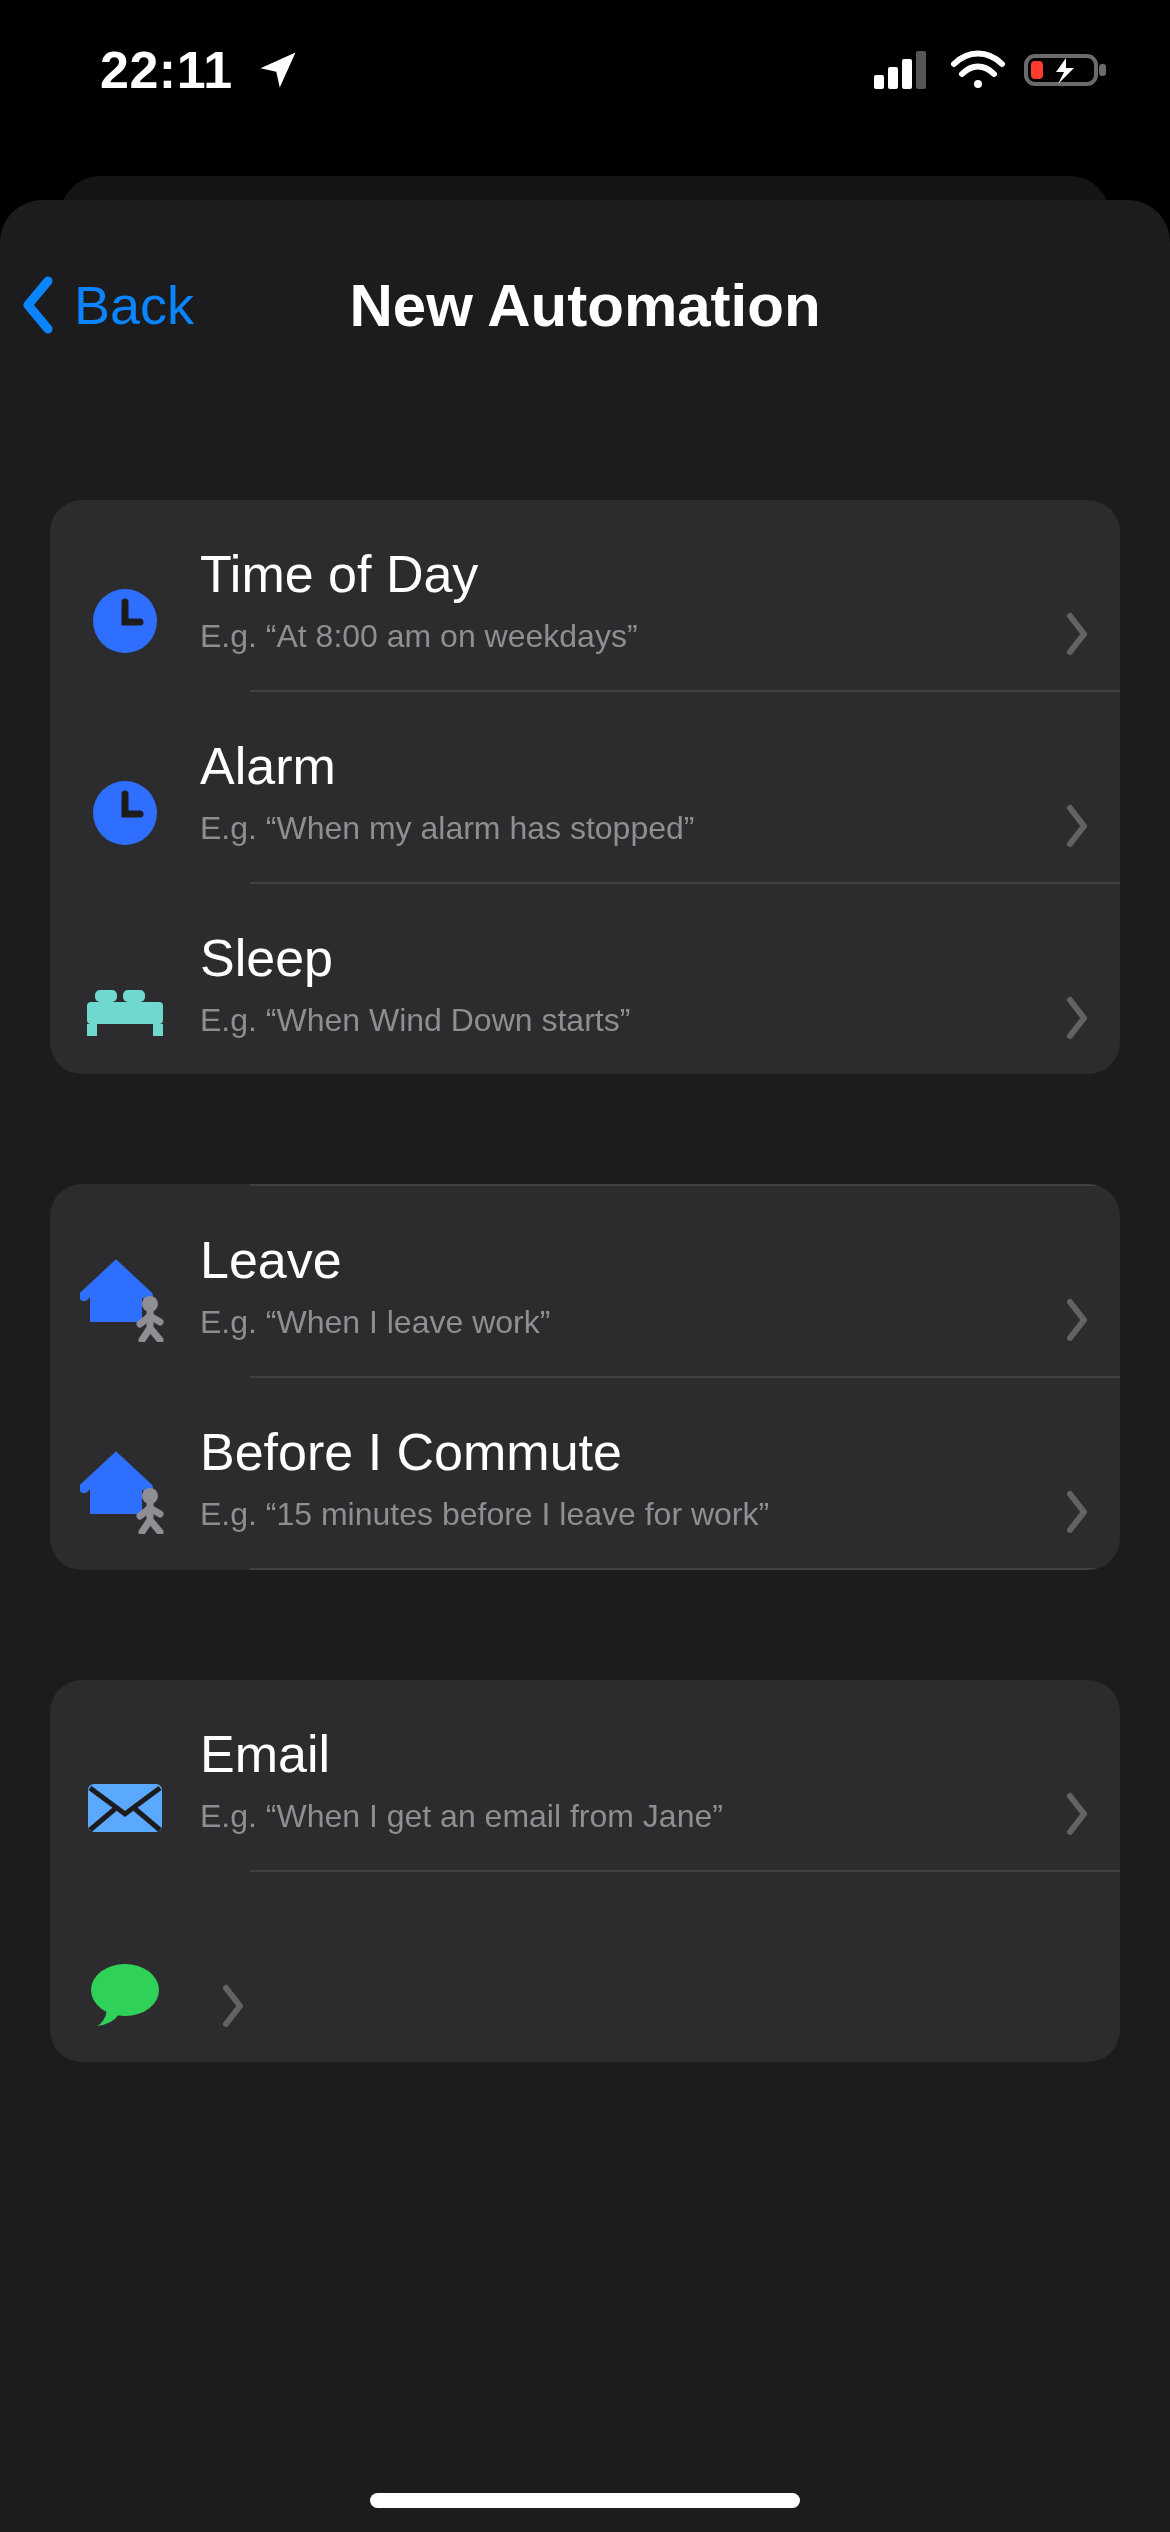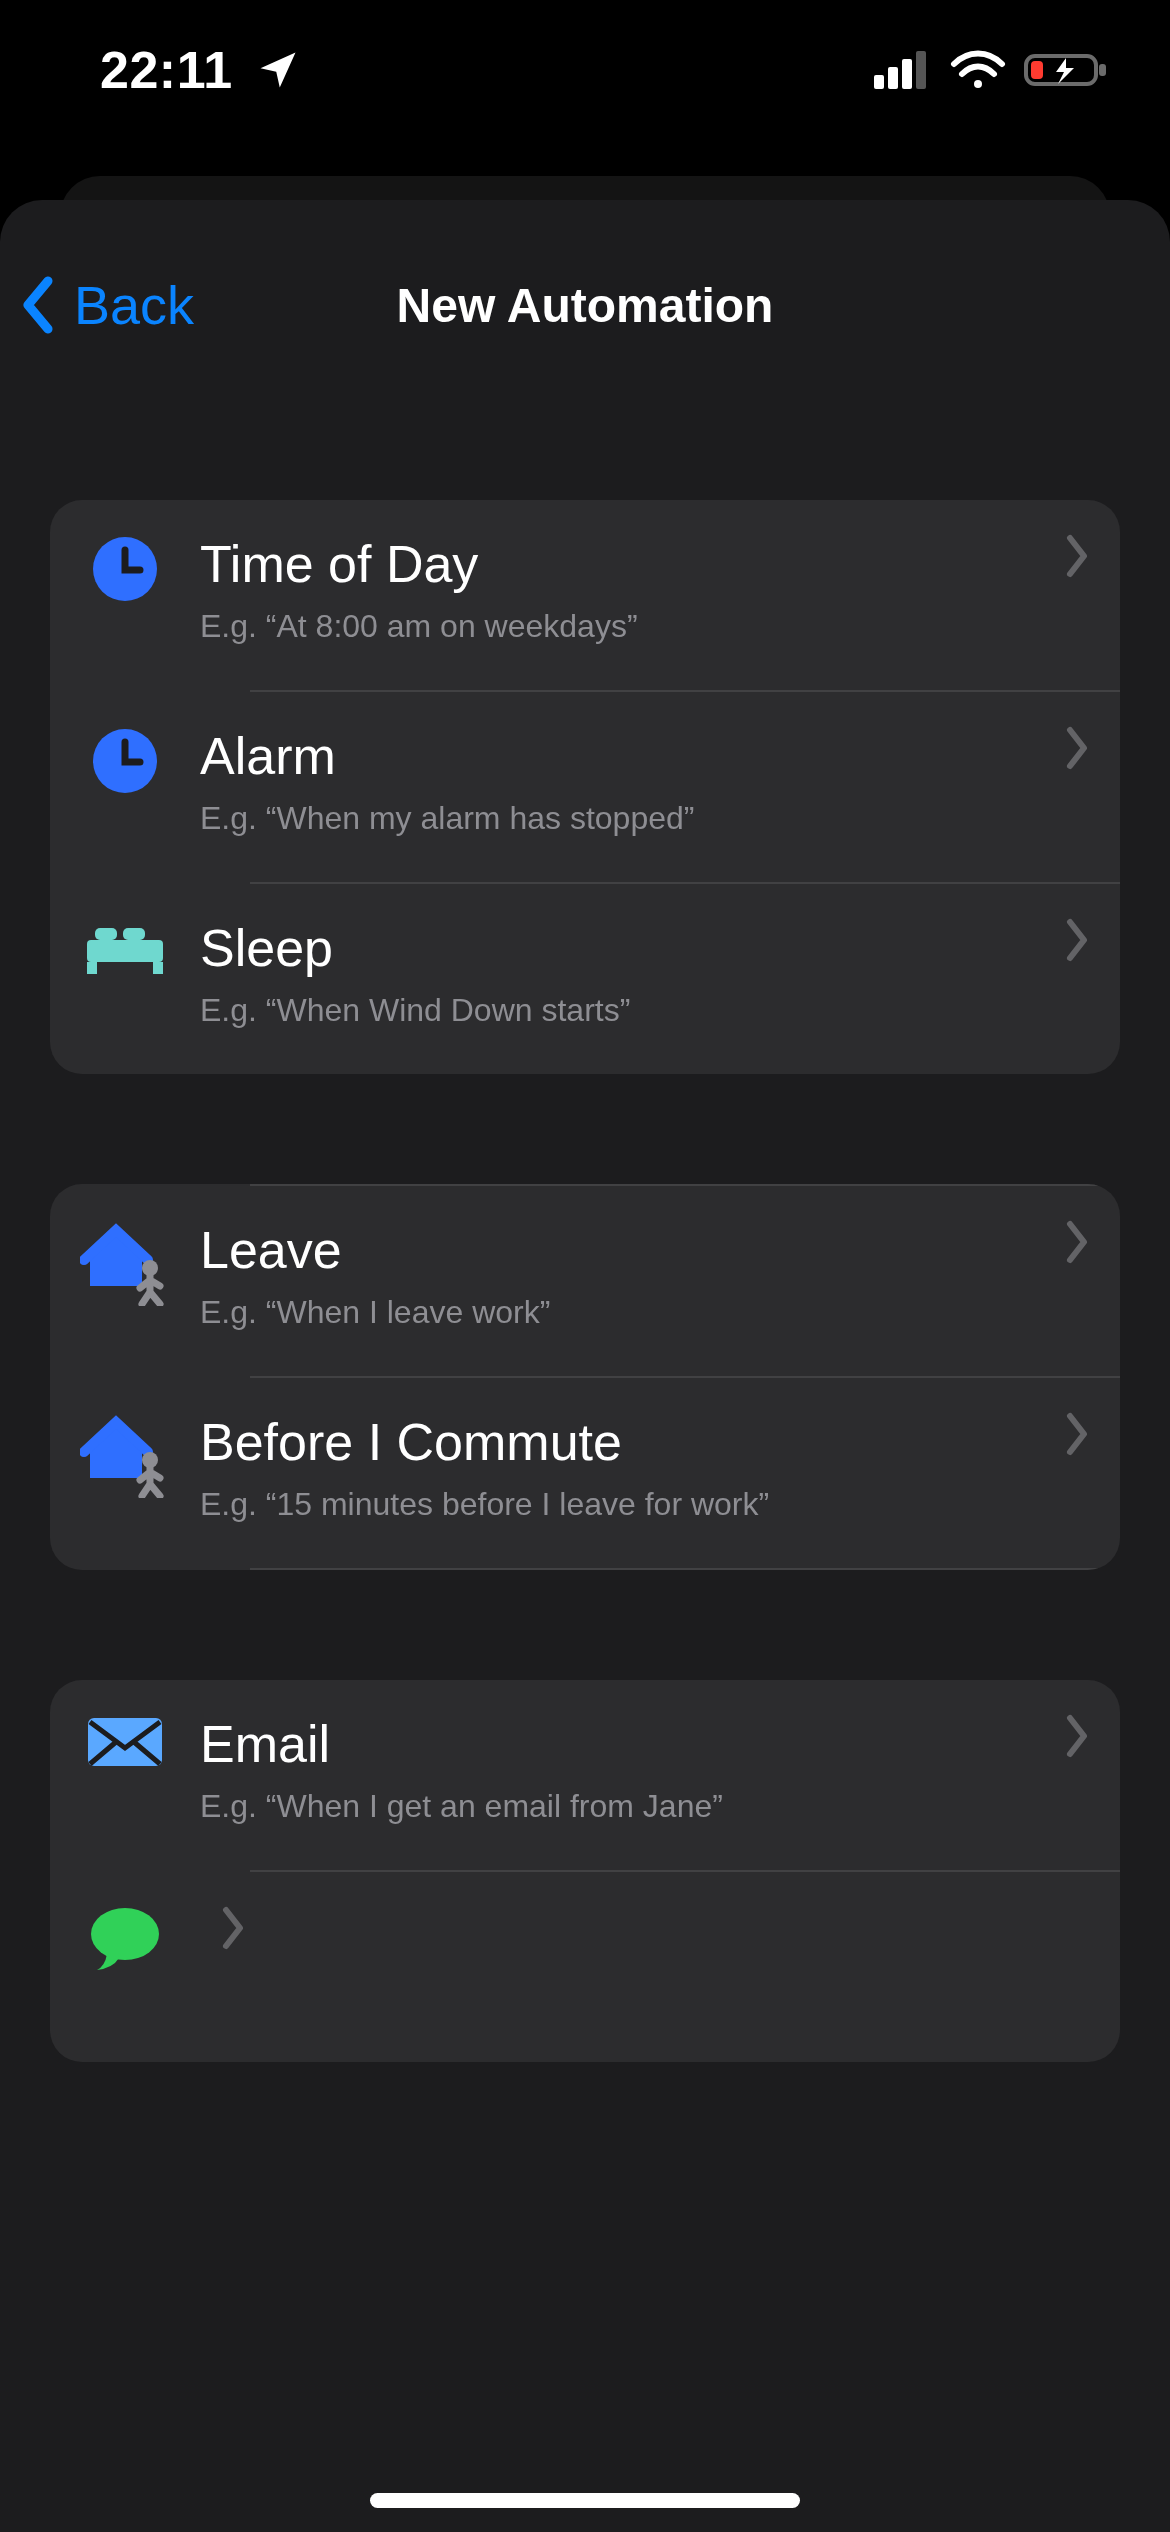--- a/index.html
+++ b/index.html
@@ -64,38 +64,38 @@
     left: 18px;
     display: flex;
     align-items: center;
     gap: 18px;
     color: #0a84ff;
     font-size: 54px;
   }
   .nav-title {
     width: 100%;
     text-align: center;
-    font-size: 48px;
+    font-size: 60px;
     font-weight: 600;
     color: #fff;
   }
 
   
   .content {
     padding: 130px 50px 0 50px;
   }
   .group {
     background: #2c2c2e;
     border-radius: 32px;
     overflow: hidden;
     margin-bottom: 110px;
   }
   .row {
     display: flex;
-    align-items: flex-start;
+    align-items: flex-end;
     padding: 34px 30px 34px 30px;
     min-height: 190px;
   } 
   
   .sep {
     height: 2px;
     background: rgba(255,255,255,0.10);
     margin-left: 200px;
   }
 

